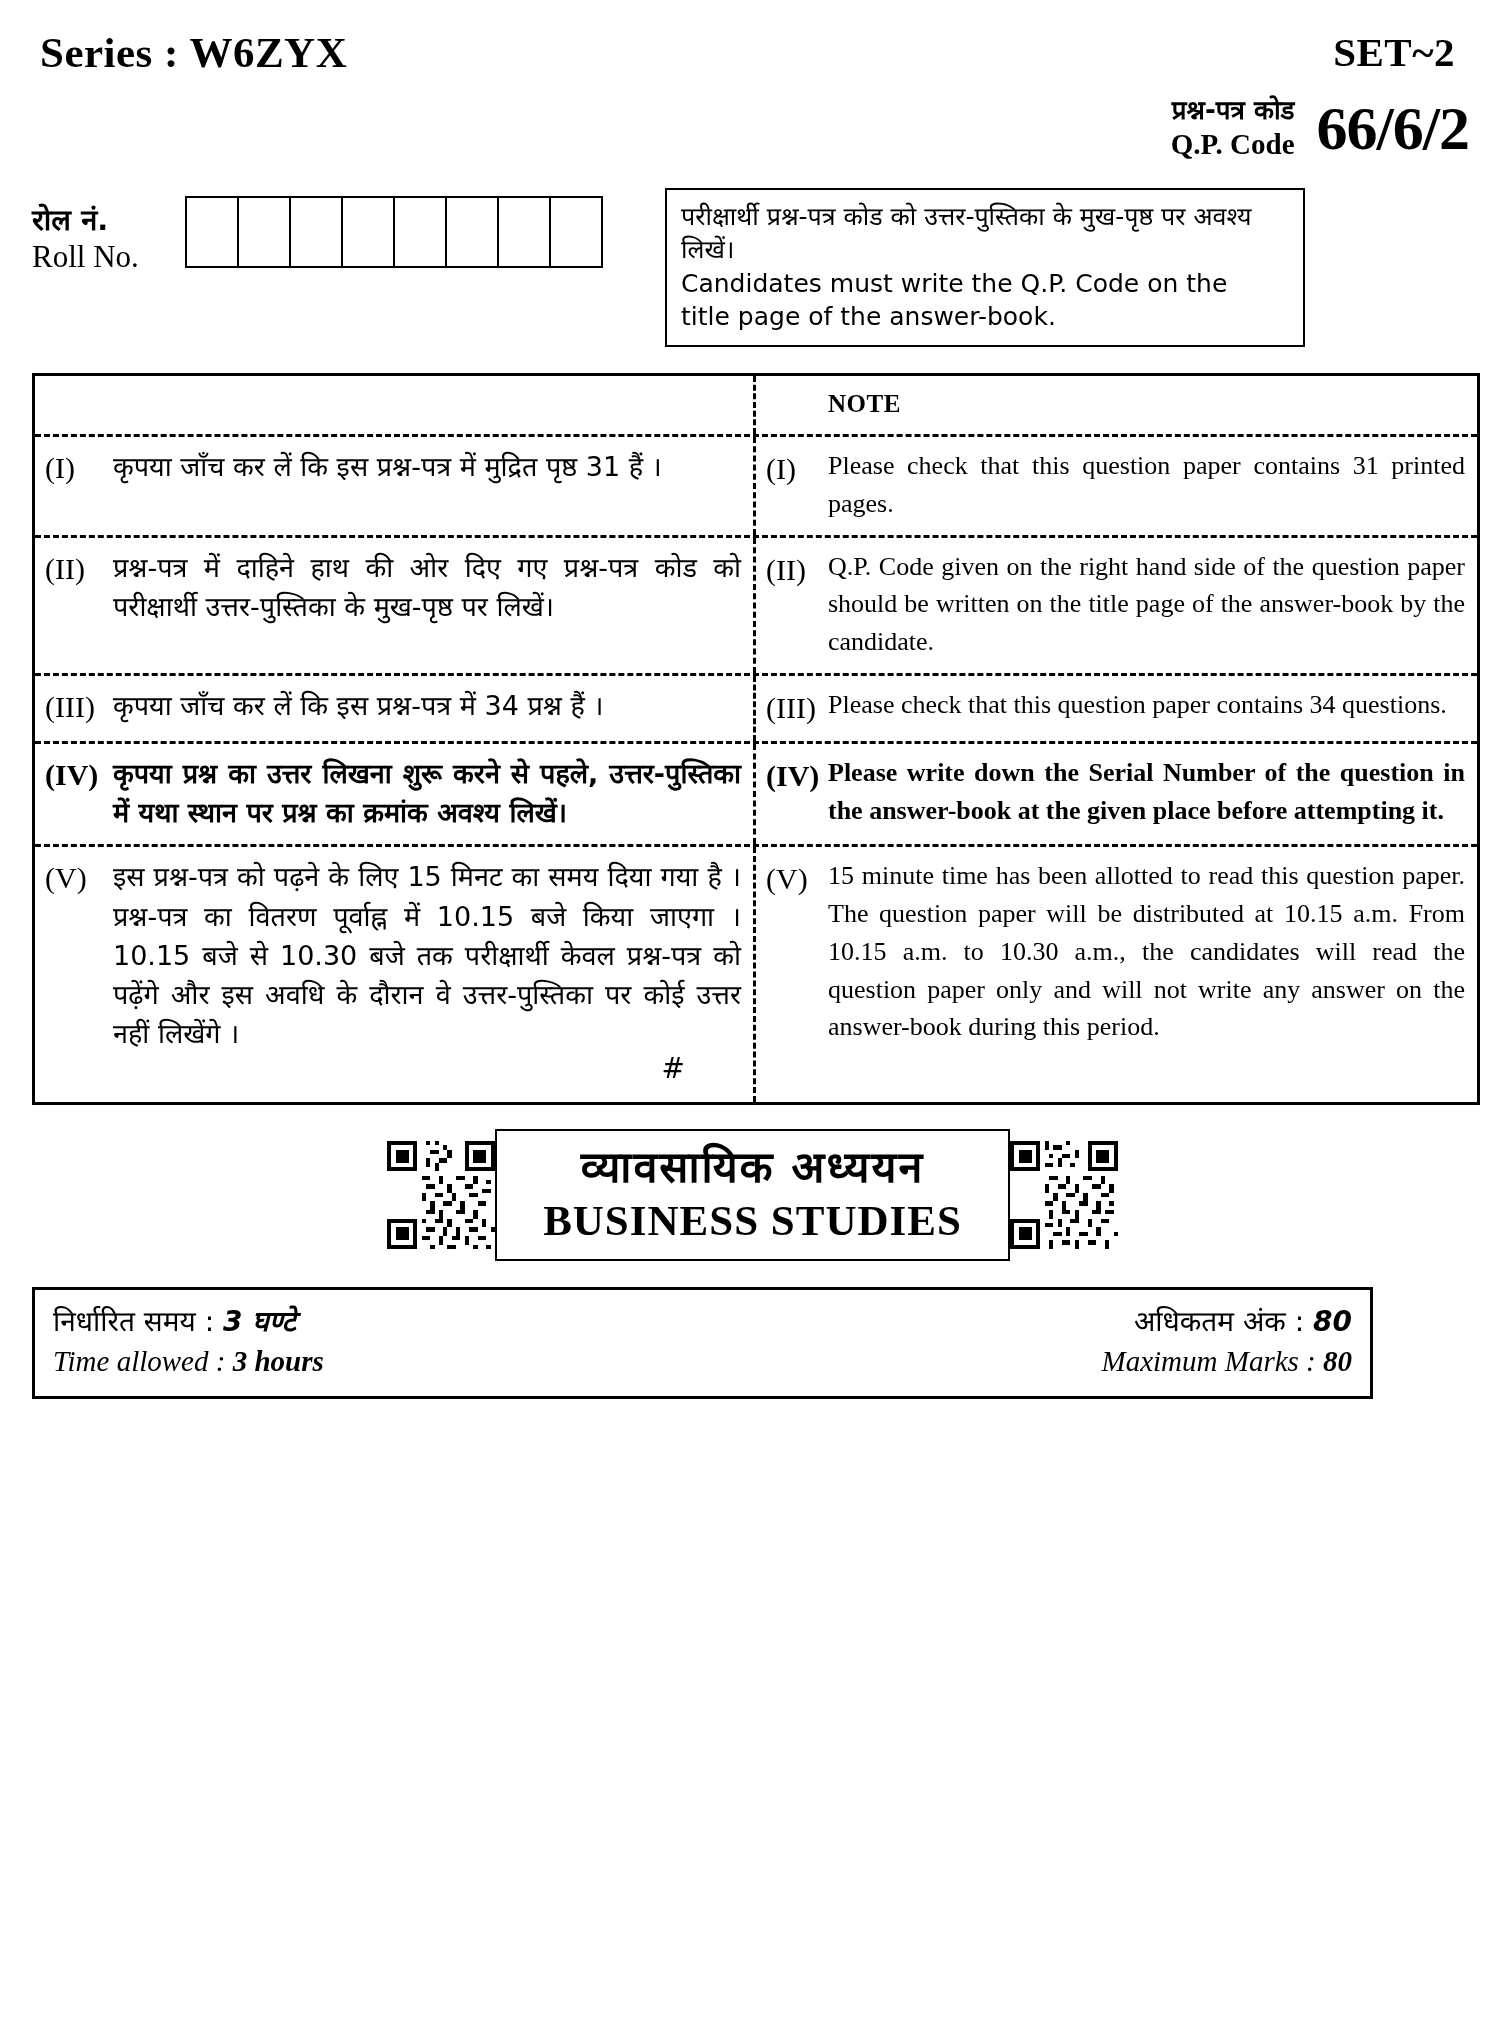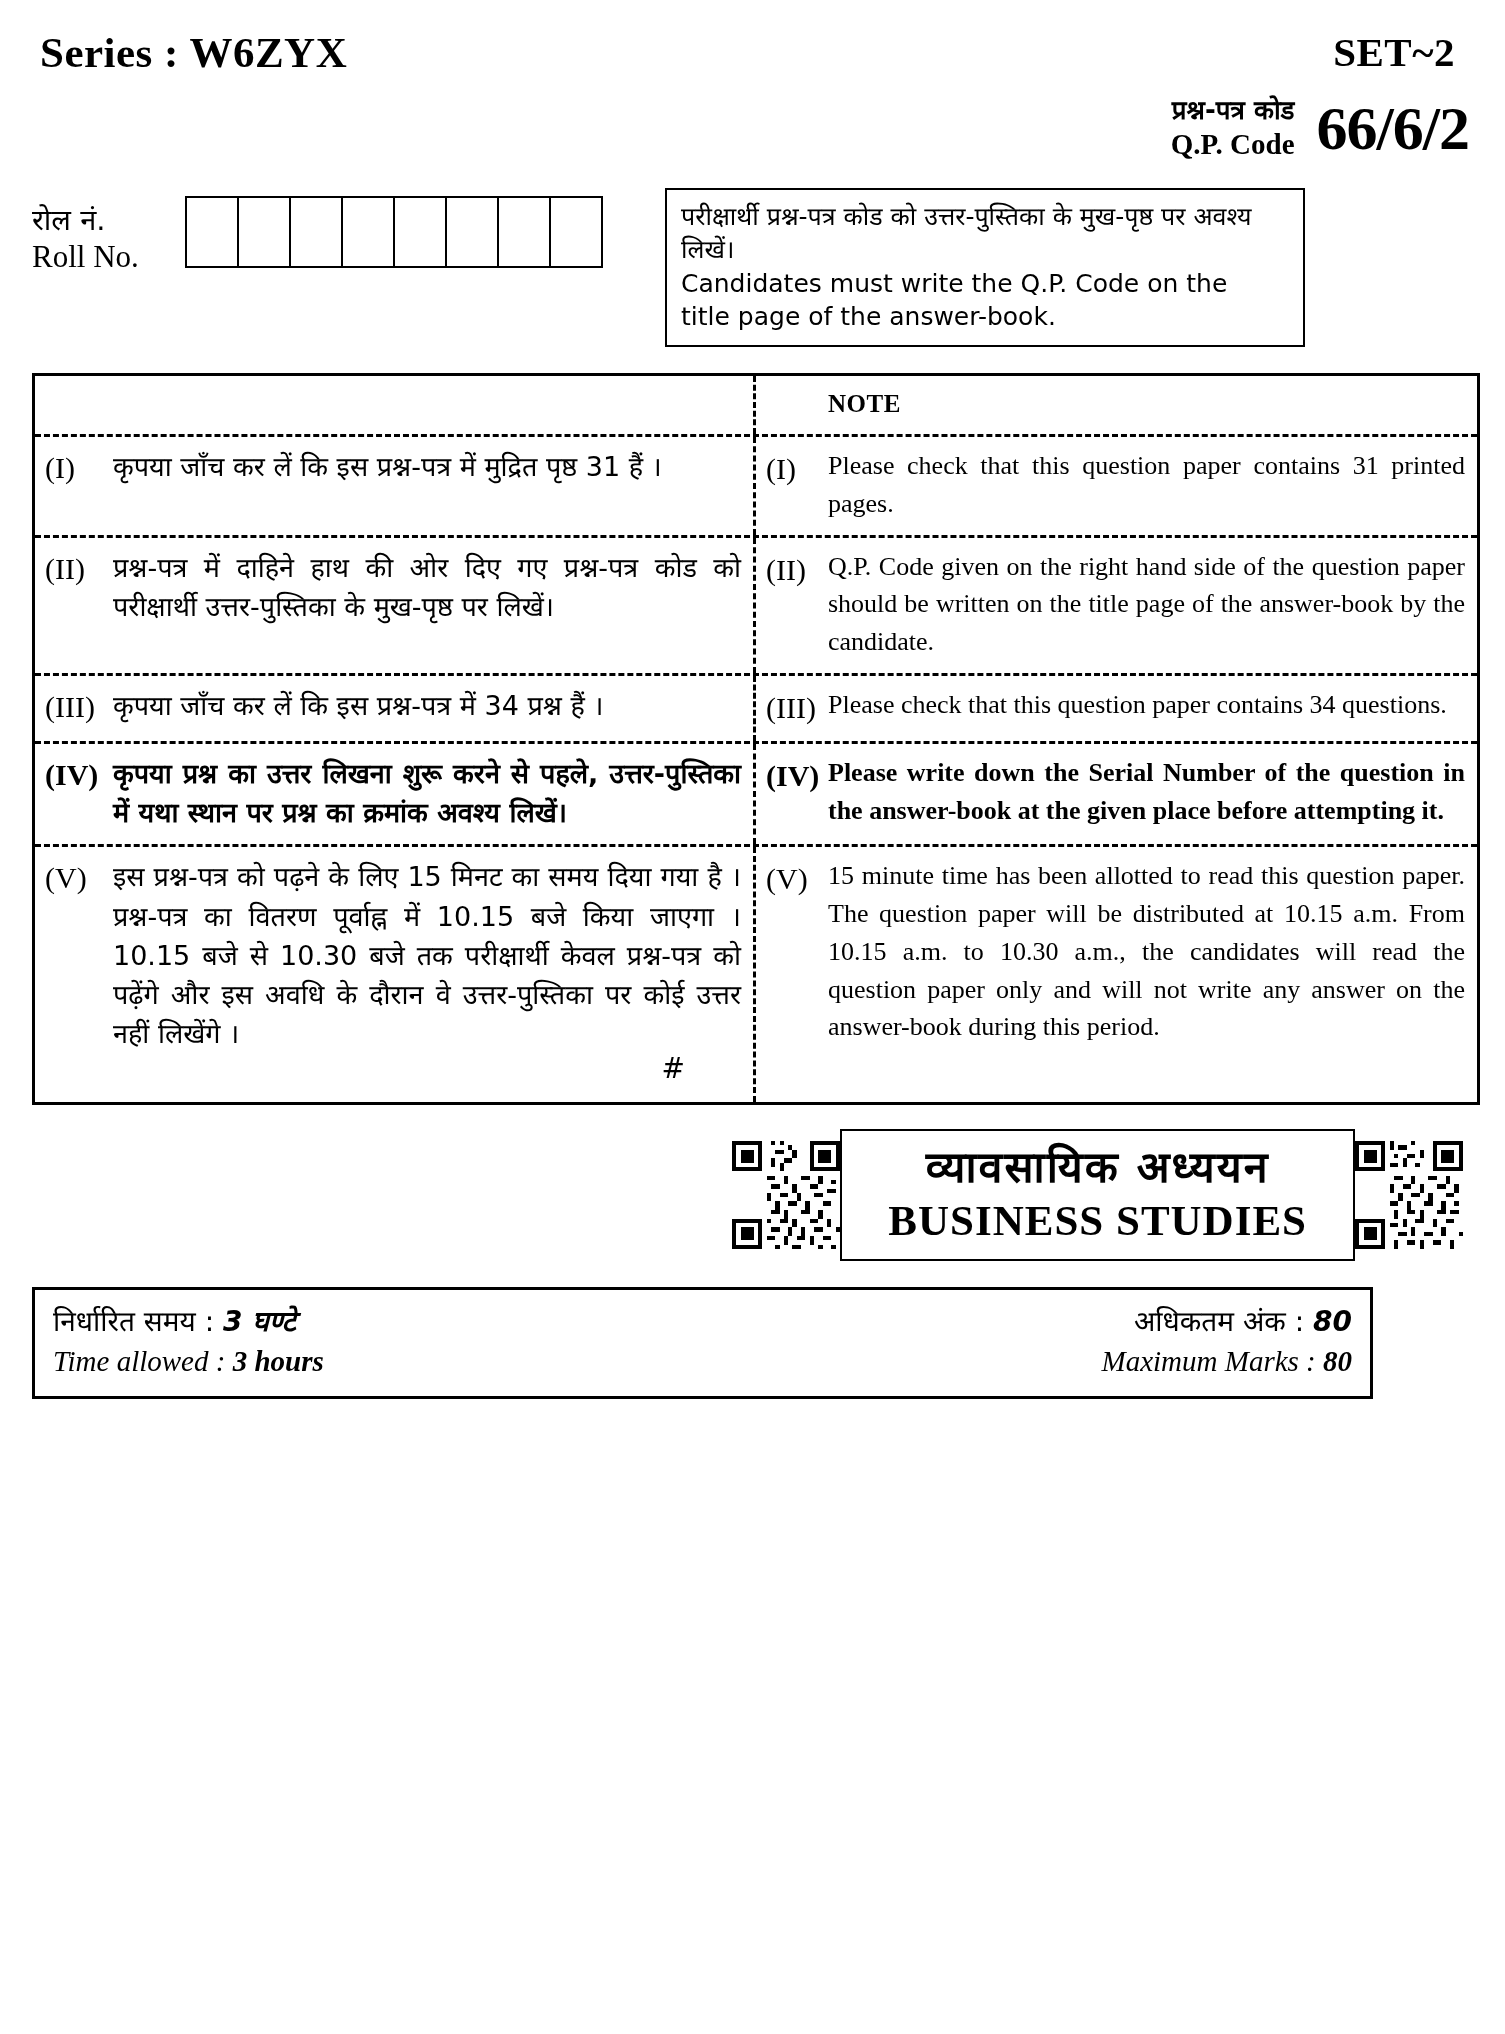--- a/index.html
+++ b/index.html
@@ -24,21 +24,21 @@
   .qp-block { display:flex; align-items:center; justify-content:flex-end;
               padding:16px 18px 0 0; }
   .qp-labels { text-align:right; line-height:1.15; margin-right:22px; }
   .qp-hi { font-size:26px; font-weight:bold; font-family:"DejaVu Sans", sans-serif; }
   .qp-en { font-size:29px; font-weight:bold; margin-top:2px; }
   .qp-code { font-size:62px; font-weight:bold; letter-spacing:-1px; }
 
   
   .rollwrap { display:flex; align-items:flex-start; padding:24px 10px 0 14px; }
   .roll-labels { line-height:1.25; padding-top:14px; width:155px; }
-  .roll-hi { font-size:29px; font-family:"DejaVu Sans", sans-serif; }
+  .roll-hi { font-size:29px; font-family:"DejaVu Sans", sans-serif;font-weight:bold; }
   .roll-en { font-size:31px; }
   .roll-grid { display:flex; margin-top:8px; }
   .roll-cell { width:54px; height:72px; border:2px solid #000; margin-left:-2px; background:#fff; }
   .cand-box { margin-left:62px; border:2px solid #000; width:640px; padding:10px 20px 12px 14px; }
   .cand-hi { font-size:25px; line-height:1.32; font-family:"DejaVu Sans", sans-serif; }
   .cand-en { font-size:25px; line-height:1.30; font-family:"DejaVu Sans", sans-serif; margin-top:2px; }
 
   
   .note-table { margin:26px 14px 0 14px; border:3px solid #000; width:1448px; }
   .note-row { display:flex; border-bottom:3px dashed #000; }
@@ -52,21 +52,21 @@
             text-align:justify; flex:1; }
   .txt-en { font-size:26px; line-height:1.45; text-align:justify; flex:1; }
   .b { font-weight:bold; }
   .row-bold .txt-hi, .row-bold .txt-en, .row-bold .idx, .row-bold .idx-en { font-weight:bold; }
   .hdr .txt-hi, .hdr .txt-en { font-weight:bold; }
   .hdr .txt-hi { font-size:31px; }
   .hdr .txt-en { font-size:25px; letter-spacing:.5px; }
   .hash { text-align:right; font-size:28px; padding-right:56px; margin-top:-4px; }
 
   
-  .subject-band { display:flex; align-items:center; justify-content:flex-end;
+  .subject-band { display:flex; align-items:center; justify-content:center;
                   margin:24px 24px 0 24px; }
   .qr { width:108px; height:108px; flex:none; }
   .subject-box { border:2px solid #000; padding:10px 46px 12px 46px; text-align:center; }
   .subj-hi { font-family:"DejaVu Sans", sans-serif; font-size:43px; font-weight:bold;
              letter-spacing:2px; line-height:1.22; }
   .subj-en { font-size:43px; font-weight:bold; letter-spacing:1px; line-height:1.2; margin-top:2px; }
 
   
   .footer { border:3px solid #000; margin:26px 14px 0 14px; width:1341px;
             display:flex; justify-content:space-between; padding:12px 18px 14px 18px; }

